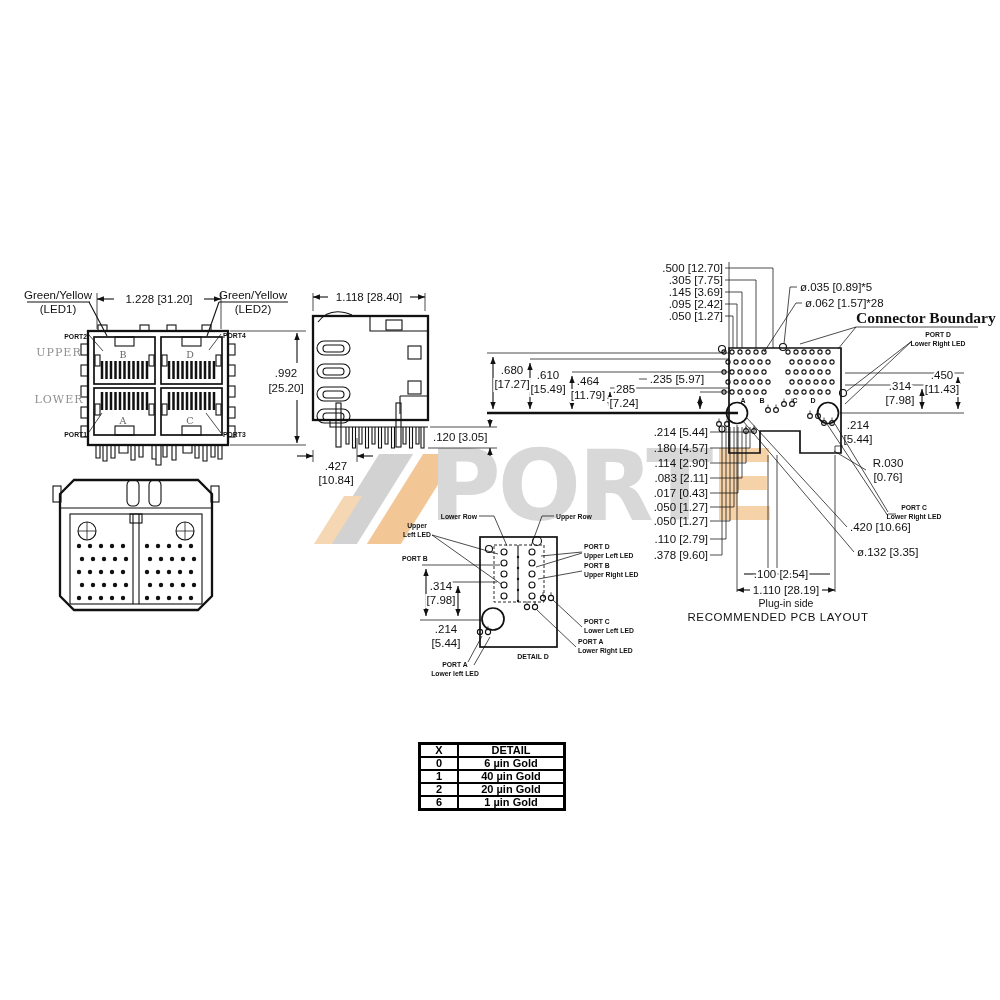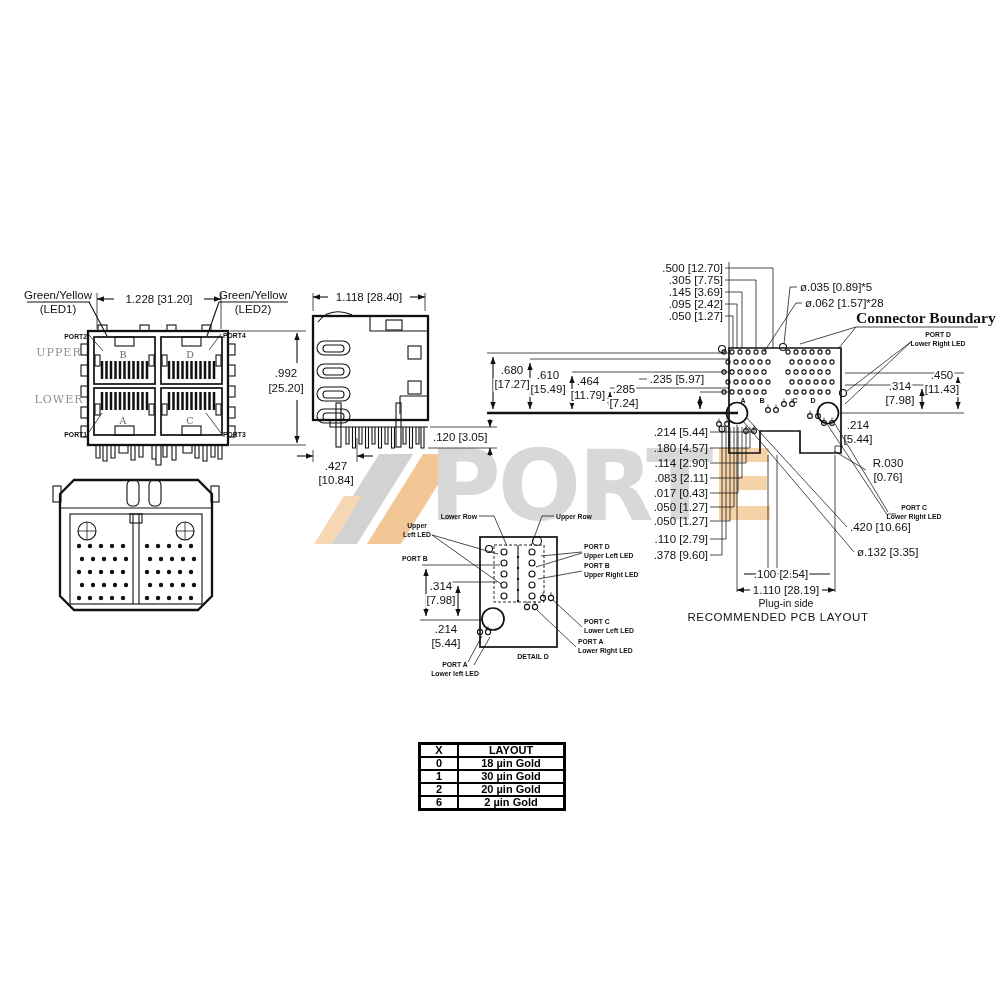--- a/index.html
+++ b/index.html
@@ -539,33 +539,33 @@
       <text class="tn dm" x="455" y="676">Lower left LED</text>
       <path class="thin" d="M468 662 L482 636 M474 665 L490 637"></path>
       <text class="pl dm" x="533" y="659" font-size="7.5">DETAIL D</text>
     </g>
   </svg>
 
   <table id="plating">
     <tbody>
         <tr>
       <th>X</th>
-      <th>LAYOUT</th>
+      <th>DETAIL</th>
     </tr>
     <tr>
       <td>0</td>
-      <td>18 µin Gold</td>
+      <td>6 µin Gold</td>
     </tr>
     <tr>
       <td>1</td>
-      <td>30 µin Gold</td>
+      <td>40 µin Gold</td>
     </tr>
     <tr>
       <td>2</td>
       <td>20 µin Gold</td>
     </tr>
     <tr>
       <td>6</td>
-      <td>2 µin Gold</td>
+      <td>1 µin Gold</td>
     </tr>
   </tbody>
     </table>
 </div>
 
 </body></html>

